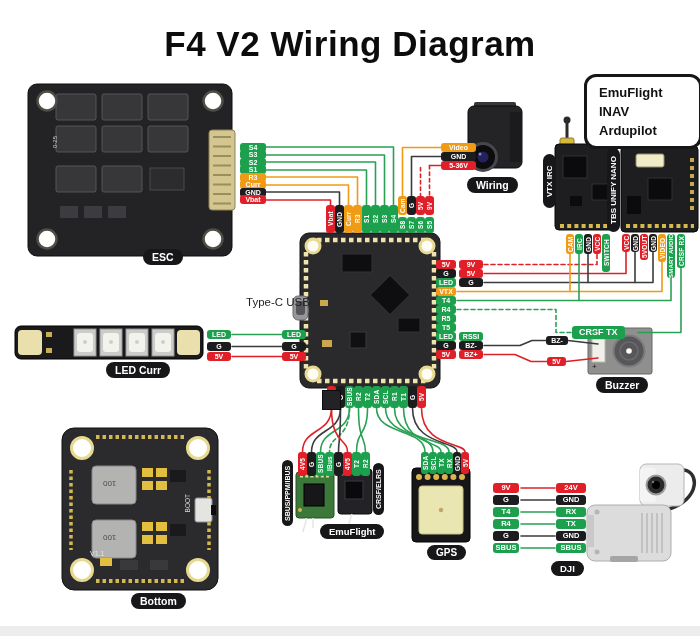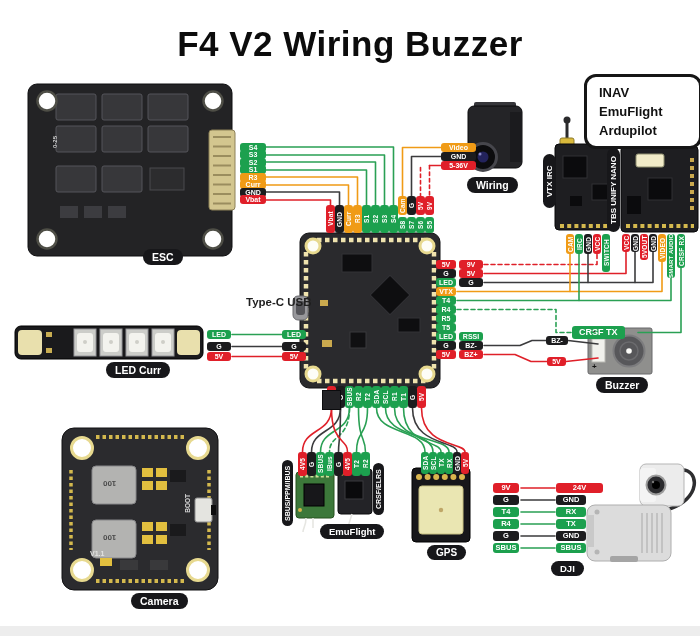--- a/index.html
+++ b/index.html
@@ -6,21 +6,21 @@
   #stage{position:relative;width:700px;height:636px;background:#fff;font-family:"Liberation Sans",sans-serif;overflow:hidden}
   #art{position:absolute;left:0;top:0}
   .title{position:absolute;top:24px;left:0;width:100%;text-align:center;font-size:35px;font-weight:700;color:#0c0c0c;letter-spacing:.5px}
   .fwbox{position:absolute;left:584px;top:74px;width:100px;border:3px solid #161616;border-radius:12px;padding:6px 0 6px 12px;background:#fff}
   .fwbox div{font-size:13px;font-weight:700;color:#111;line-height:19px}
   .tag{position:absolute;background:#17171a;color:#fff;font-size:10.5px;font-weight:700;border-radius:9px;padding:2px 9px;white-space:nowrap}
   .vtag{position:absolute;background:#17171a;color:#fff;font-weight:700;border-radius:8px;writing-mode:vertical-rl;transform:rotate(180deg);text-align:center;padding:0 2px;display:flex;align-items:center;justify-content:center;white-space:nowrap;font-size:7.5px}
   .hp{position:absolute;color:#fff;font-size:7px;font-weight:700;border-radius:3px;text-align:center;line-height:9px;height:9px;padding:0 2px;white-space:nowrap;box-sizing:border-box}
   .vp{position:absolute;color:#fff;font-size:6.5px;font-weight:700;border-radius:3px;writing-mode:vertical-rl;transform:rotate(180deg);text-align:center;width:9px;display:flex;align-items:center;justify-content:center;letter-spacing:.2px;box-sizing:border-box;white-space:nowrap}
   .g{background:#1ca04e}.r{background:#e01f29}.o{background:#f09b16}.k{background:#1c1c1e}
-  .txt{position:absolute;color:#222;font-weight:700;white-space:nowrap}
+  .txt{position:absolute;color:#222;font-weight:400;white-space:nowrap}
   .vt{writing-mode:vertical-rl;transform:rotate(180deg)}
   .cmp{position:absolute;background:#232326;border:1px solid #0c0c0e;z-index:6}
 </style>
 </head>
 <body>
 
 <div id="stage">
 
 <svg id="art" width="700" height="636" viewBox="0 0 700 636">
 
@@ -263,24 +263,24 @@
     <line x1="521" y1="488" x2="555" y2="488" stroke="#df2029"></line>
     <line x1="521" y1="500" x2="555" y2="500" stroke="#3b3b3d"></line>
     <line x1="521" y1="512" x2="555" y2="512" stroke="#2aa054"></line>
     <line x1="521" y1="524" x2="555" y2="524" stroke="#2aa054"></line>
     <line x1="521" y1="536" x2="555" y2="536" stroke="#3b3b3d"></line>
     <line x1="521" y1="548" x2="555" y2="548" stroke="#2aa054"></line>
   </g>
   <rect x="0" y="626" width="700" height="10" fill="#ededed"></rect>
 </svg>
 
-<div class="title">F4 V2 Wiring Buzzer</div>
+<div class="title">F4 V2 Wiring Diagram</div>
 <div class="fwbox">
+  <div>EmuFlight</div>
   <div>INAV</div>
-  <div>EmuFlight</div>
   <div>Ardupilot</div>
 </div>
 
 <div class="hp g" style="left:240px;top:142.5px;width:26px">S4</div>
 <div class="hp g" style="left:240px;top:150px;width:26px">S3</div>
 <div class="hp g" style="left:240px;top:157.5px;width:26px">S2</div>
 <div class="hp g" style="left:240px;top:165px;width:26px">S1</div>
 <div class="hp o" style="left:240px;top:172.5px;width:26px">R3</div>
 <div class="hp o" style="left:240px;top:180px;width:26px">Curr</div>
 <div class="hp k" style="left:240px;top:187.5px;width:26px">GND</div>
@@ -382,35 +382,35 @@
 <div class="hp r" style="left:547px;top:357px;width:19px">5V</div>
 <div class="txt" style="left:592px;top:362px;font-size:8px;color:#111">+</div>
 <div class="txt" style="left:593px;top:326px;font-size:8px;color:#111">-</div>
 
 <div class="hp r" style="left:493px;top:483px;width:26px;height:10px;line-height:10px;font-size:7.5px">9V</div>
 <div class="hp k" style="left:493px;top:495px;width:26px;height:10px;line-height:10px;font-size:7.5px">G</div>
 <div class="hp g" style="left:493px;top:507px;width:26px;height:10px;line-height:10px;font-size:7.5px">T4</div>
 <div class="hp g" style="left:493px;top:519px;width:26px;height:10px;line-height:10px;font-size:7.5px">R4</div>
 <div class="hp k" style="left:493px;top:531px;width:26px;height:10px;line-height:10px;font-size:7.5px">G</div>
 <div class="hp g" style="left:493px;top:543px;width:26px;height:10px;line-height:10px;font-size:7.5px">SBUS</div>
-<div class="hp r" style="left:556px;top:483px;width:47px;height:10px;line-height:10px;font-size:7.5px">24V</div>
+<div class="hp r" style="left:556px;top:483px;width:30px;height:10px;line-height:10px;font-size:7.5px">24V</div>
 <div class="hp k" style="left:556px;top:495px;width:30px;height:10px;line-height:10px;font-size:7.5px">GND</div>
 <div class="hp g" style="left:556px;top:507px;width:30px;height:10px;line-height:10px;font-size:7.5px">RX</div>
 <div class="hp g" style="left:556px;top:519px;width:30px;height:10px;line-height:10px;font-size:7.5px">TX</div>
 <div class="hp k" style="left:556px;top:531px;width:30px;height:10px;line-height:10px;font-size:7.5px">GND</div>
 <div class="hp g" style="left:556px;top:543px;width:30px;height:10px;line-height:10px;font-size:7.5px">SBUS</div>
 
 <div class="tag" style="left:143px;top:249px">ESC</div>
 <div class="tag" style="left:467px;top:177px">Wiring</div>
 <div class="tag" style="left:106px;top:362px">LED Curr</div>
 <div class="tag" style="left:596px;top:377px">Buzzer</div>
 <div class="tag" style="left:320px;top:524px;font-size:9.5px">EmuFlight</div>
 <div class="tag" style="left:427px;top:545px;font-size:10px">GPS</div>
 <div class="tag" style="left:551px;top:561px;font-size:9.5px">DJI</div>
-<div class="tag" style="left:131px;top:593px">Camera</div>
+<div class="tag" style="left:131px;top:593px">Bottom</div>
 <div class="vtag" style="left:543px;top:154px;height:54px;font-size:8px">VTX IRC</div>
 <div class="vtag" style="left:607px;top:148px;height:84px;font-size:8px">TBS UNIFY NANO</div>
 <div class="vtag" style="left:282px;top:460px;height:66px;font-size:7px">SBUS/PPM/IBUS</div>
 <div class="vtag" style="left:373px;top:463px;height:52px;font-size:7px">CRSF/ELRS</div>
 
 <div class="txt" style="left:246px;top:296px;font-size:11.5px;color:#1f1f1f">Type-C USB</div>
 <div class="txt vt" style="left:52px;top:136px;font-size:6px;color:#cfcfcf">0-25</div>
 <div class="txt vt" style="left:184px;top:494px;font-size:6.5px;color:#d6d6d6">BOOT</div>
 <div class="txt" style="left:90px;top:550px;font-size:7px;color:#e3e3e1">V1.1</div>
 <div class="txt" style="left:103px;top:479px;font-size:8px;color:#4c4c4c;transform:rotate(180deg)">100</div>

